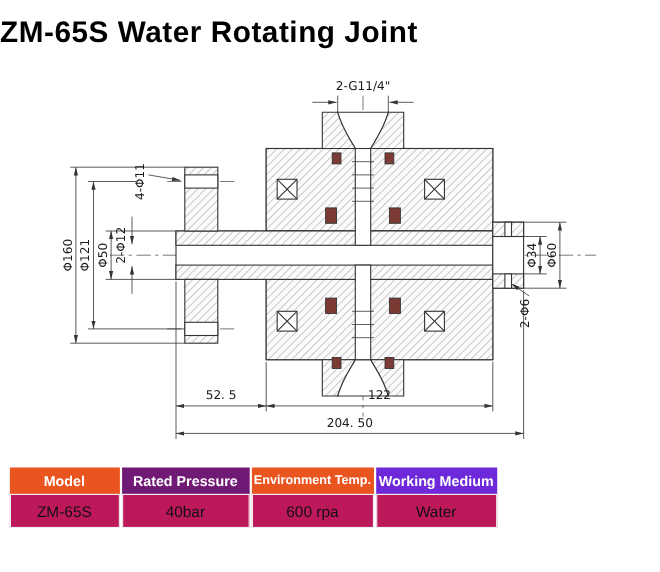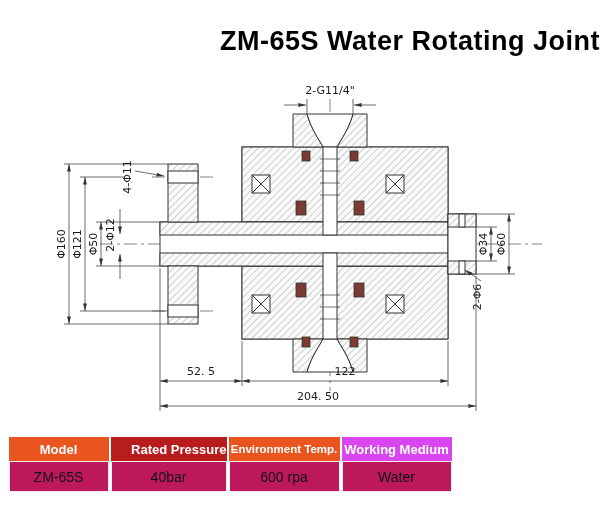--- a/index.html
+++ b/index.html
@@ -1,18 +1,18 @@
 <!DOCTYPE html>
 <html><head>
 <meta charset="utf-8">
 <style>
   * { margin:0; padding:0; box-sizing:border-box; }
   html,body { width:600px; height:520px; background:#ffffff; font-family:"Liberation Sans", sans-serif; }
   .page { width:600px; height:520px; overflow:hidden; }
-  .title { text-align:right; font-size:27px; font-weight:700; color:#000; padding-top:26px; letter-spacing:0.5px; }
+  .title { text-align:left; font-size:27px; font-weight:700; color:#000; padding-top:14px; letter-spacing:0.5px; }
   .drawing-wrap { width:600px; height:372px; margin-top:2px; }
   svg { display:block; }
   svg text.dim { font-family:"DejaVu Sans", sans-serif; font-size:11px; fill:#1a1a1a; }
   .spec-table { width:583px; margin:6px auto 0; }
   .thead, .tbody { display:grid; grid-template-columns:100px 116px 111px 110px 115px; gap:2px; }
   .thead .cell { color:#fff; font-weight:700; font-size:13px; text-align:center; padding:5px 0 4px; }
   .thead .cell.small { font-size:11.5px; padding-top:6px;text-align:center; }
   .tbody .cell { font-size:14px; text-align:center; padding:7px 0 6px; color:#111; background:#be185d; border:1px solid #f0f0f0; }
 </style>
 </head>
@@ -164,23 +164,23 @@
         <text class="dim" x="201" y="316">52. 5</text>
         <text class="dim" x="345" y="316">122</text>
         <text class="dim" x="318" y="341">204. 50</text>
       </g>
     </svg>
   </div>
 
   <div class="spec-table">
     <div class="thead">
       <div class="cell" style="background: rgb(233, 84, 31); color: rgb(255, 255, 255);">Model</div>
-      <div class="cell" style="background: #b91c1c; color: rgb(255, 255, 255); text-align: right;">Rated Pressure</div>
+      <div class="cell" style="background: #701a75; color: rgb(255, 255, 255);">Rated Pressure</div>
       <div class="cell small" style="background: rgb(233, 84, 31); color: rgb(255, 255, 255);">Environment Temp.</div>
-      <div class="cell" style="background: #d946ef; color: rgb(255, 255, 255);">Working Medium</div>
+      <div class="cell" style="background: #6d28d9; color: rgb(255, 255, 255);">Working Medium</div>
     </div>
     <div class="tbody">
       <div class="cell">ZM-65S</div>
       <div class="cell">40bar</div>
       <div class="cell">600 rpa</div>
       <div class="cell">Water</div>
     </div>
   </div>
 
 </div>

